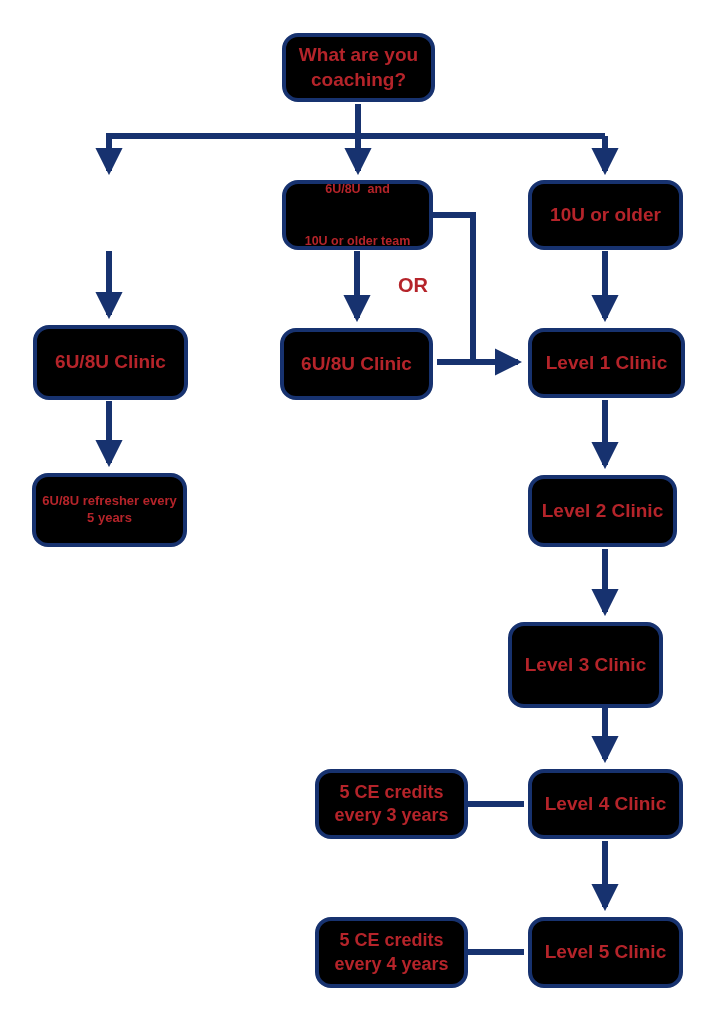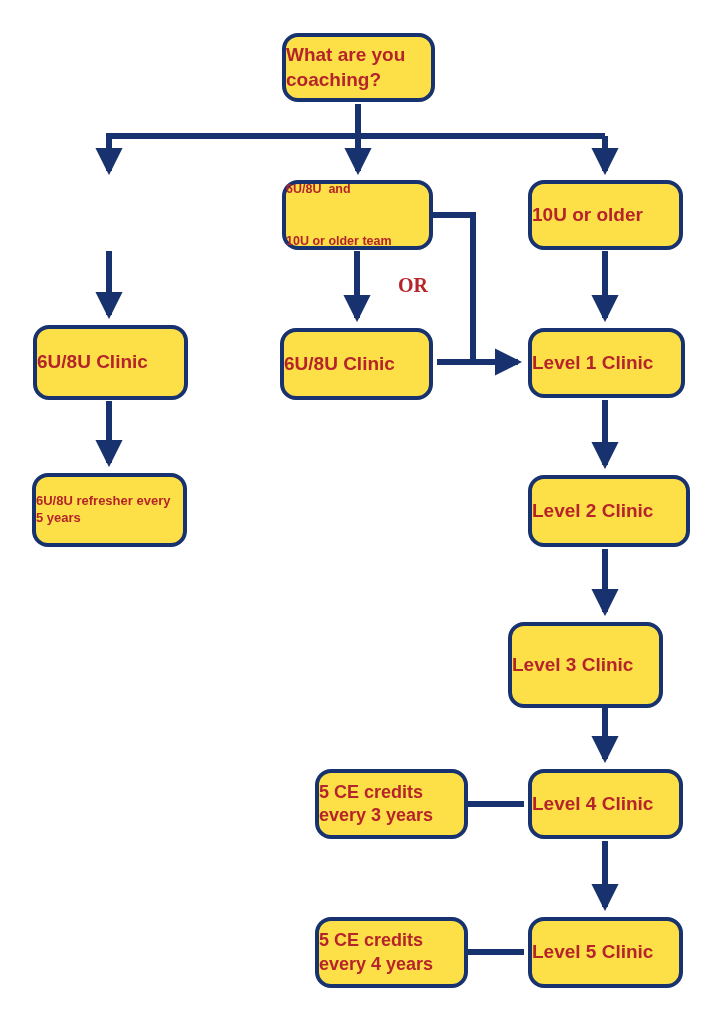--- a/index.html
+++ b/index.html
@@ -19,44 +19,43 @@
     position: absolute;
     inset: 0;
     width: 725px;
     height: 1024px;
   }
   .node {
     position: absolute;
     box-sizing: border-box;
     border: 4px solid #17326f;
     border-radius: 16px;
-    background: #fde047;
+    background: #000000;
     color: #b5242a;
     font-weight: 700;
     display: flex;
     flex-direction: column;
-    align-items: flex-start;
+    align-items: center;
     justify-content: center;
     text-align: center;
     line-height: 1.28;
   }
   .node .ln {
     white-space: pre-wrap;
   }
   .node .ln:empty { display: none; }
   .lg { font-size: 19px; }
   .md { font-size: 18px; margin-left: 33px; }
   .sm { font-size: 12.5px; gap: 36px; }
   .xs { font-size: 13px; }
   .or {
     position: absolute;
     color: #b5242a;
     font-weight: 700;
     font-size: 20px;
-    font-family: Liberation Serif, serif;
   }
   .wire {
     stroke: #17326f;
     stroke-width: 6;
     fill: none;
   }
 </style>
 </head>
 <body>
 
@@ -115,21 +114,21 @@
 
   <div class="node lg" style="left:528px;top:328px;width:157px;height:70px">
     <span class="ln">Level 1 Clinic</span>
   </div>
 
   <div class="node xs" style="left:32px;top:473px;width:155px;height:74px">
     <span class="ln">6U/8U refresher every</span>
     <span class="ln">5 years</span>
   </div>
 
-  <div class="node lg" style="left:528px;top:475px;width:162px;height:72px">
+  <div class="node lg" style="left:528px;top:475px;width:149px;height:72px">
     <span class="ln">Level 2 Clinic</span>
   </div>
 
   <div class="node lg" style="left:508px;top:622px;width:155px;height:86px">
     <span class="ln">Level 3 Clinic</span>
   </div>
 
   <div class="node lg" style="left:528px;top:769px;width:155px;height:70px">
     <span class="ln">Level 4 Clinic</span>
   </div>

